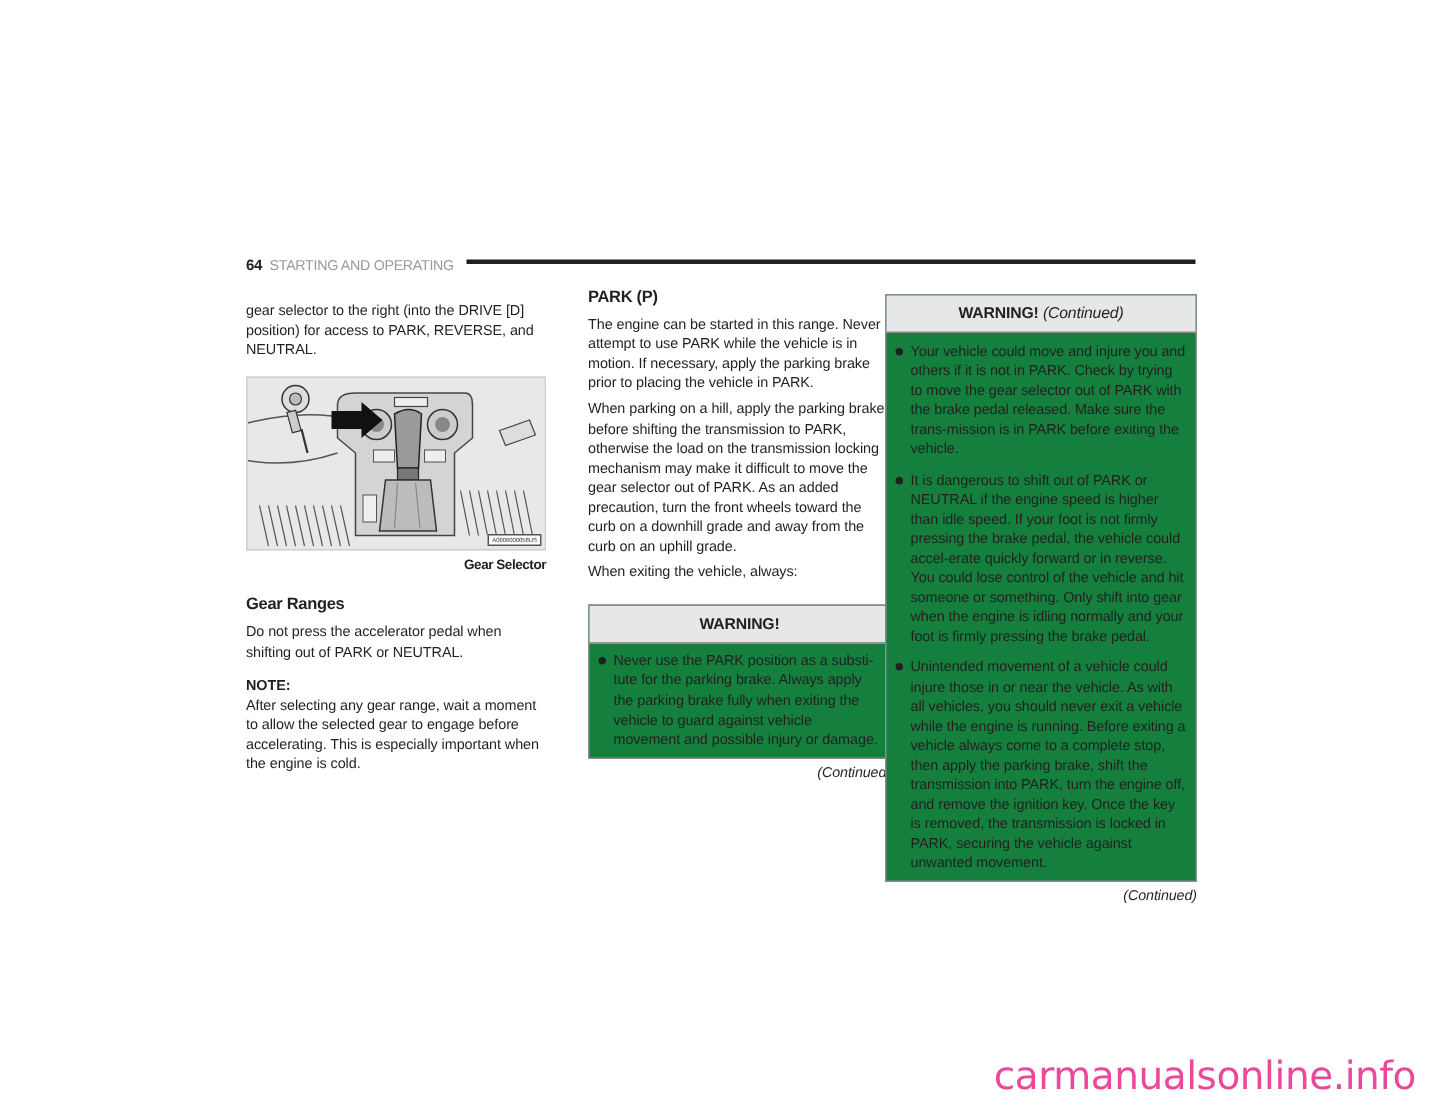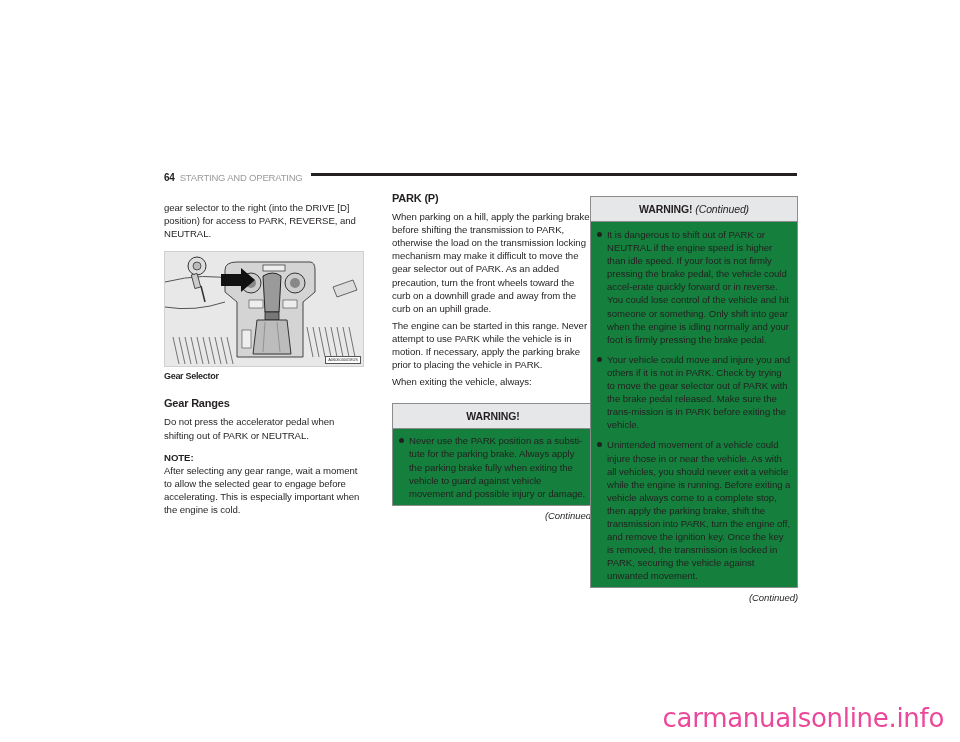--- a/index.html
+++ b/index.html
@@ -11,21 +11,21 @@
     .section-title { font-size: 9.5px; color: #9a9a9a; letter-spacing: -0.2px; margin-right: 8px; white-space: nowrap; }
     .header-rule { flex: 1; height: 3px; background: #231f20; margin-top: 1px; }
 
     .col { position: absolute; font-size: 9.6px; line-height: 13.1px; letter-spacing: -0.05px; }
     .col-left { left: 164px; top: 201px; width: 200px; }
     .col-mid { left: 392px; top: 192px; width: 202px; }
     .col-right { left: 590px; top: 196px; width: 208px; }
 
     p.body { margin-bottom: 4px; }
     .figure { width: 200px; height: 116px; margin-top: 11px; background: #e6e6e6; border: 1px solid #d0d0d0; position: relative; overflow: hidden; }
-    .fig-caption { text-align: left; font-size: 9px; font-weight: bold; margin-top: 3px; letter-spacing: -0.3px; }
+    .fig-caption { text-align: right; font-size: 9px; font-weight: bold; margin-top: 3px; letter-spacing: -0.3px; }
     .fig-code { position: absolute; right: 2px; bottom: 2px; font-size: 4px; background: #fff; border: 1px solid #555; padding: 0 2px; line-height: 6px; color: #333; }
 
     h3.sub { font-size: 11px; font-weight: bold; margin-top: 14px; margin-bottom: 5px; letter-spacing: -0.2px; }
     .col-mid h3.sub { margin-top: 0; margin-bottom: 5px; }
     .note-label { font-weight: bold; margin-top: 9px; }
 
     ul.bullets { list-style: none; }
     ul.bullets li { position: relative; padding-left: 11px; margin-top: 9px; }
     ul.bullets li::before { content: ""; position: absolute; left: 1px; top: 4px; width: 5px; height: 5px; border-radius: 50%; background: #231f20; }
 
@@ -114,22 +114,22 @@
 
   <h3 class="sub">Gear Ranges</h3>
   <p class="body">Do not press the accelerator pedal when shifting out of PARK or NEUTRAL.</p>
 
   <div class="note-label">NOTE:</div>
   <p class="body">After selecting any gear range, wait a moment to allow the selected gear to engage before accelerating. This is especially important when the engine is cold.</p>
 </div>
 
 <div class="col col-mid">
   <h3 class="sub">PARK (P)</h3>
+  <p class="body">The engine can be started in this range. Never attempt to use PARK while the vehicle is in motion. If necessary, apply the parking brake prior to placing the vehicle in PARK.</p>
   <p class="body">When parking on a hill, apply the parking brake before shifting the transmission to PARK, otherwise the load on the transmission locking mechanism may make it difficult to move the gear selector out of PARK. As an added precaution, turn the front wheels toward the curb on a downhill grade and away from the curb on an uphill grade.</p>
-  <p class="body">The engine can be started in this range. Never attempt to use PARK while the vehicle is in motion. If necessary, apply the parking brake prior to placing the vehicle in PARK.</p>
   <p class="body" style="margin-bottom:0">When exiting the vehicle, always:</p>
 
 
   <div class="warning-box" style="margin-top:15px">
     <div class="warning-head">
       <span>WARNING!</span>
     </div>
     <div class="warning-body">
       <ul class="bullets">
         <li>Never use the PARK position as a substi-tute for the parking brake. Always apply the parking brake fully when exiting the vehicle to guard against vehicle movement and possible injury or damage.</li>
@@ -140,22 +140,22 @@
 </div>
 
 <div class="col col-right">
   <div class="warning-box">
     <div class="warning-head">
       <span>WARNING!</span>
       <span class="cont">(Continued)</span>
     </div>
     <div class="warning-body" style="padding-top:6px">
       <ul class="bullets">
+        <li>Your vehicle could move and injure you and others if it is not in PARK. Check by trying to move the gear selector out of PARK with the brake pedal released. Make sure the trans-mission is in PARK before exiting the vehicle.</li>
         <li>It is dangerous to shift out of PARK or NEUTRAL if the engine speed is higher than idle speed. If your foot is not firmly pressing the brake pedal, the vehicle could accel-erate quickly forward or in reverse. You could lose control of the vehicle and hit someone or something. Only shift into gear when the engine is idling normally and your foot is firmly pressing the brake pedal.</li>
-        <li>Your vehicle could move and injure you and others if it is not in PARK. Check by trying to move the gear selector out of PARK with the brake pedal released. Make sure the trans-mission is in PARK before exiting the vehicle.</li>
         <li>Unintended movement of a vehicle could injure those in or near the vehicle. As with all vehicles, you should never exit a vehicle while the engine is running. Before exiting a vehicle always come to a complete stop, then apply the parking brake, shift the transmission into PARK, turn the engine off, and remove the ignition key. Once the key is removed, the transmission is locked in PARK, securing the vehicle against unwanted movement.</li>
       </ul>
     </div>
   </div>
   <div class="continued">(Continued)</div>
 </div>
 
 <div class="watermark">carmanualsonline.info</div>
 
 </body></html>

